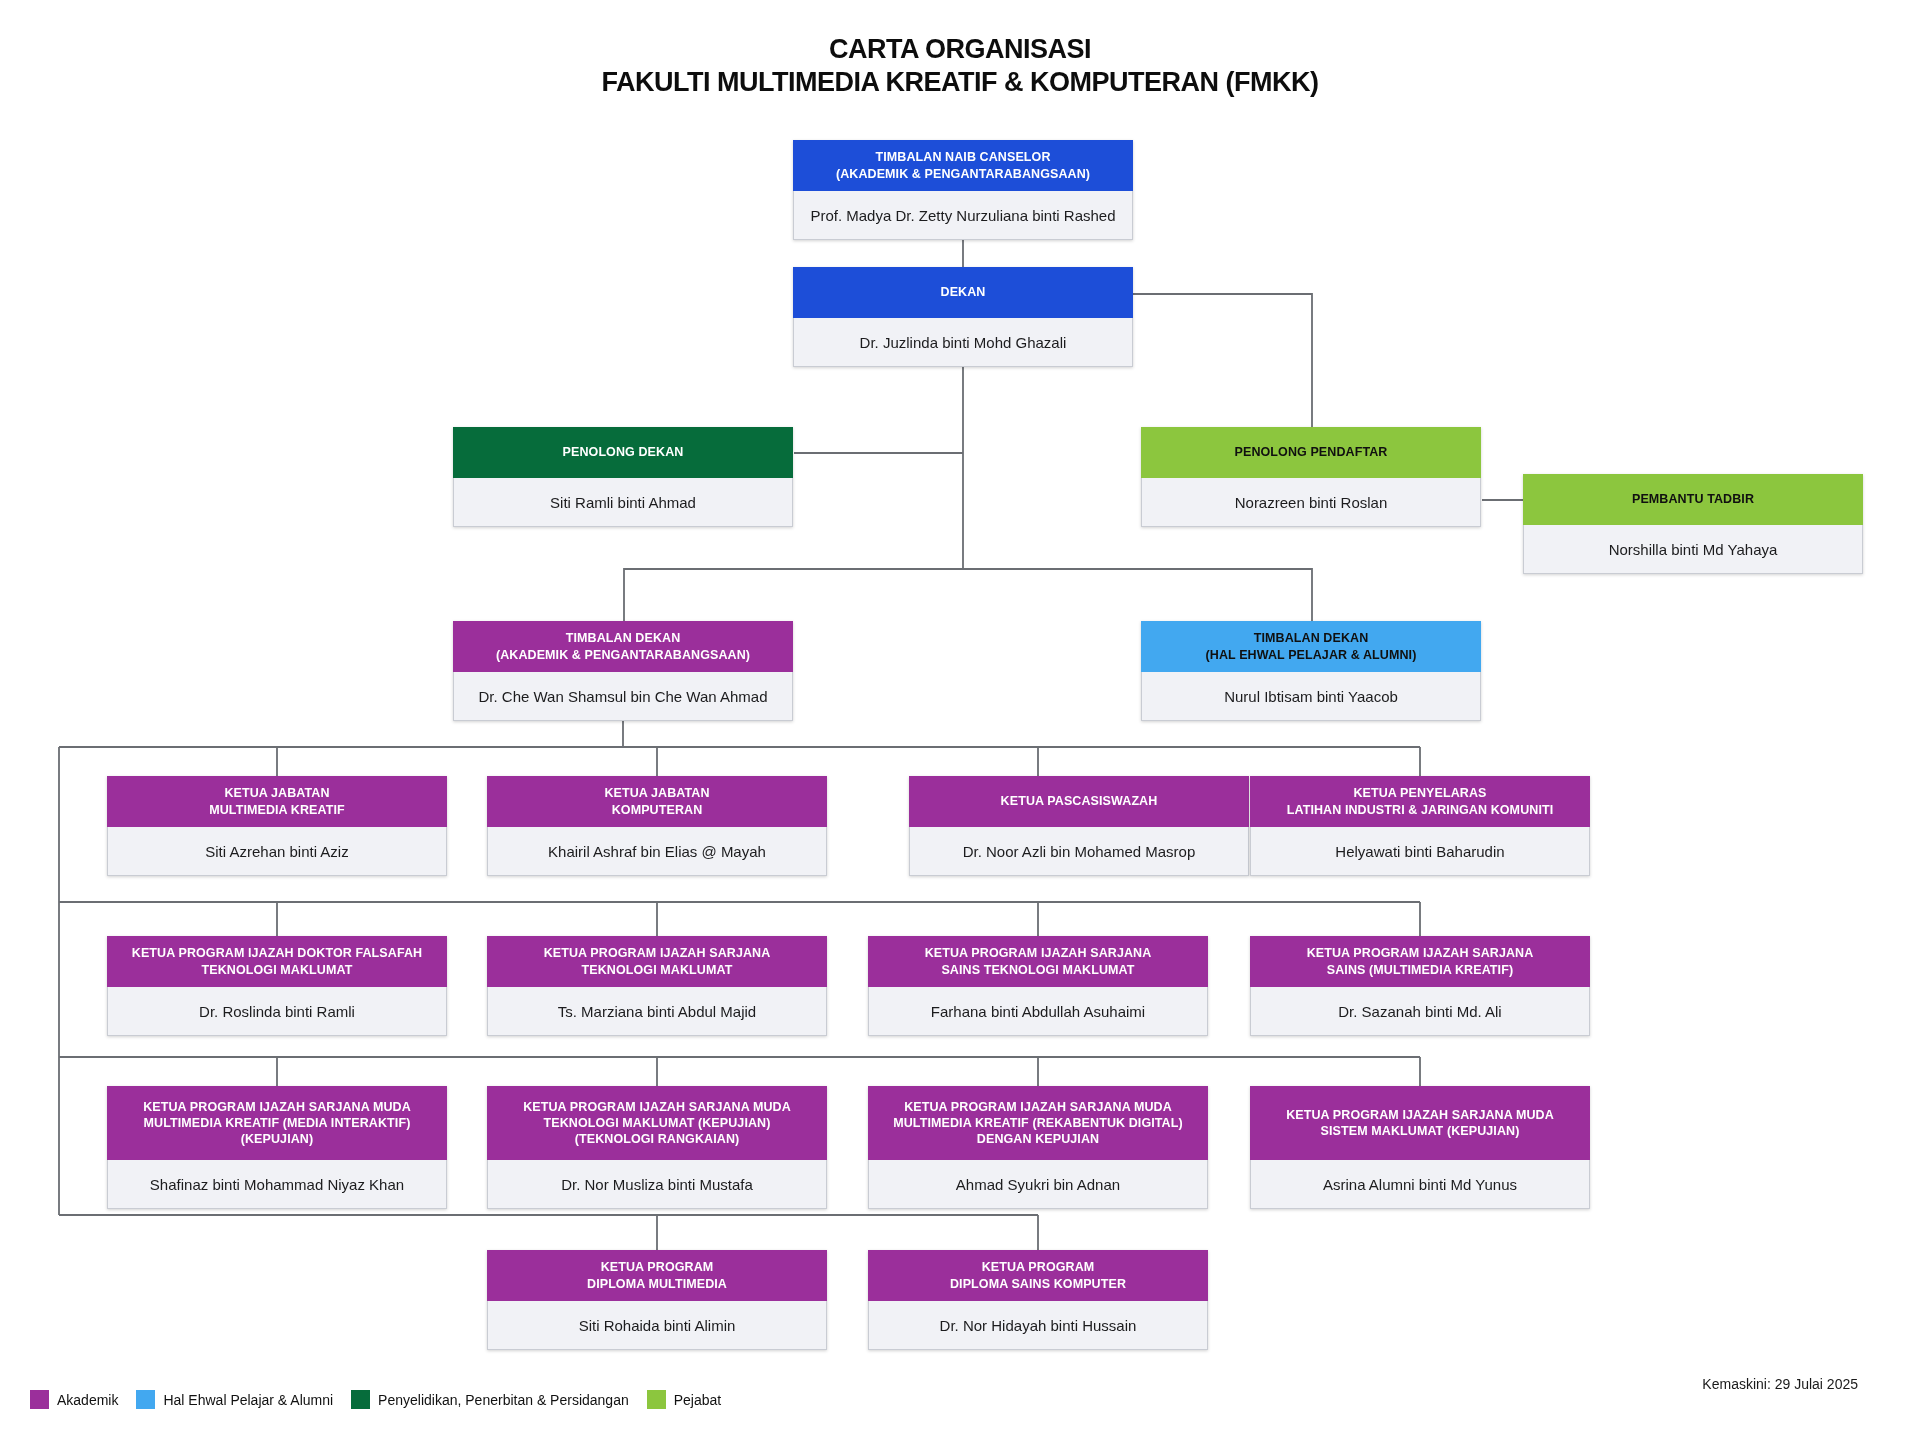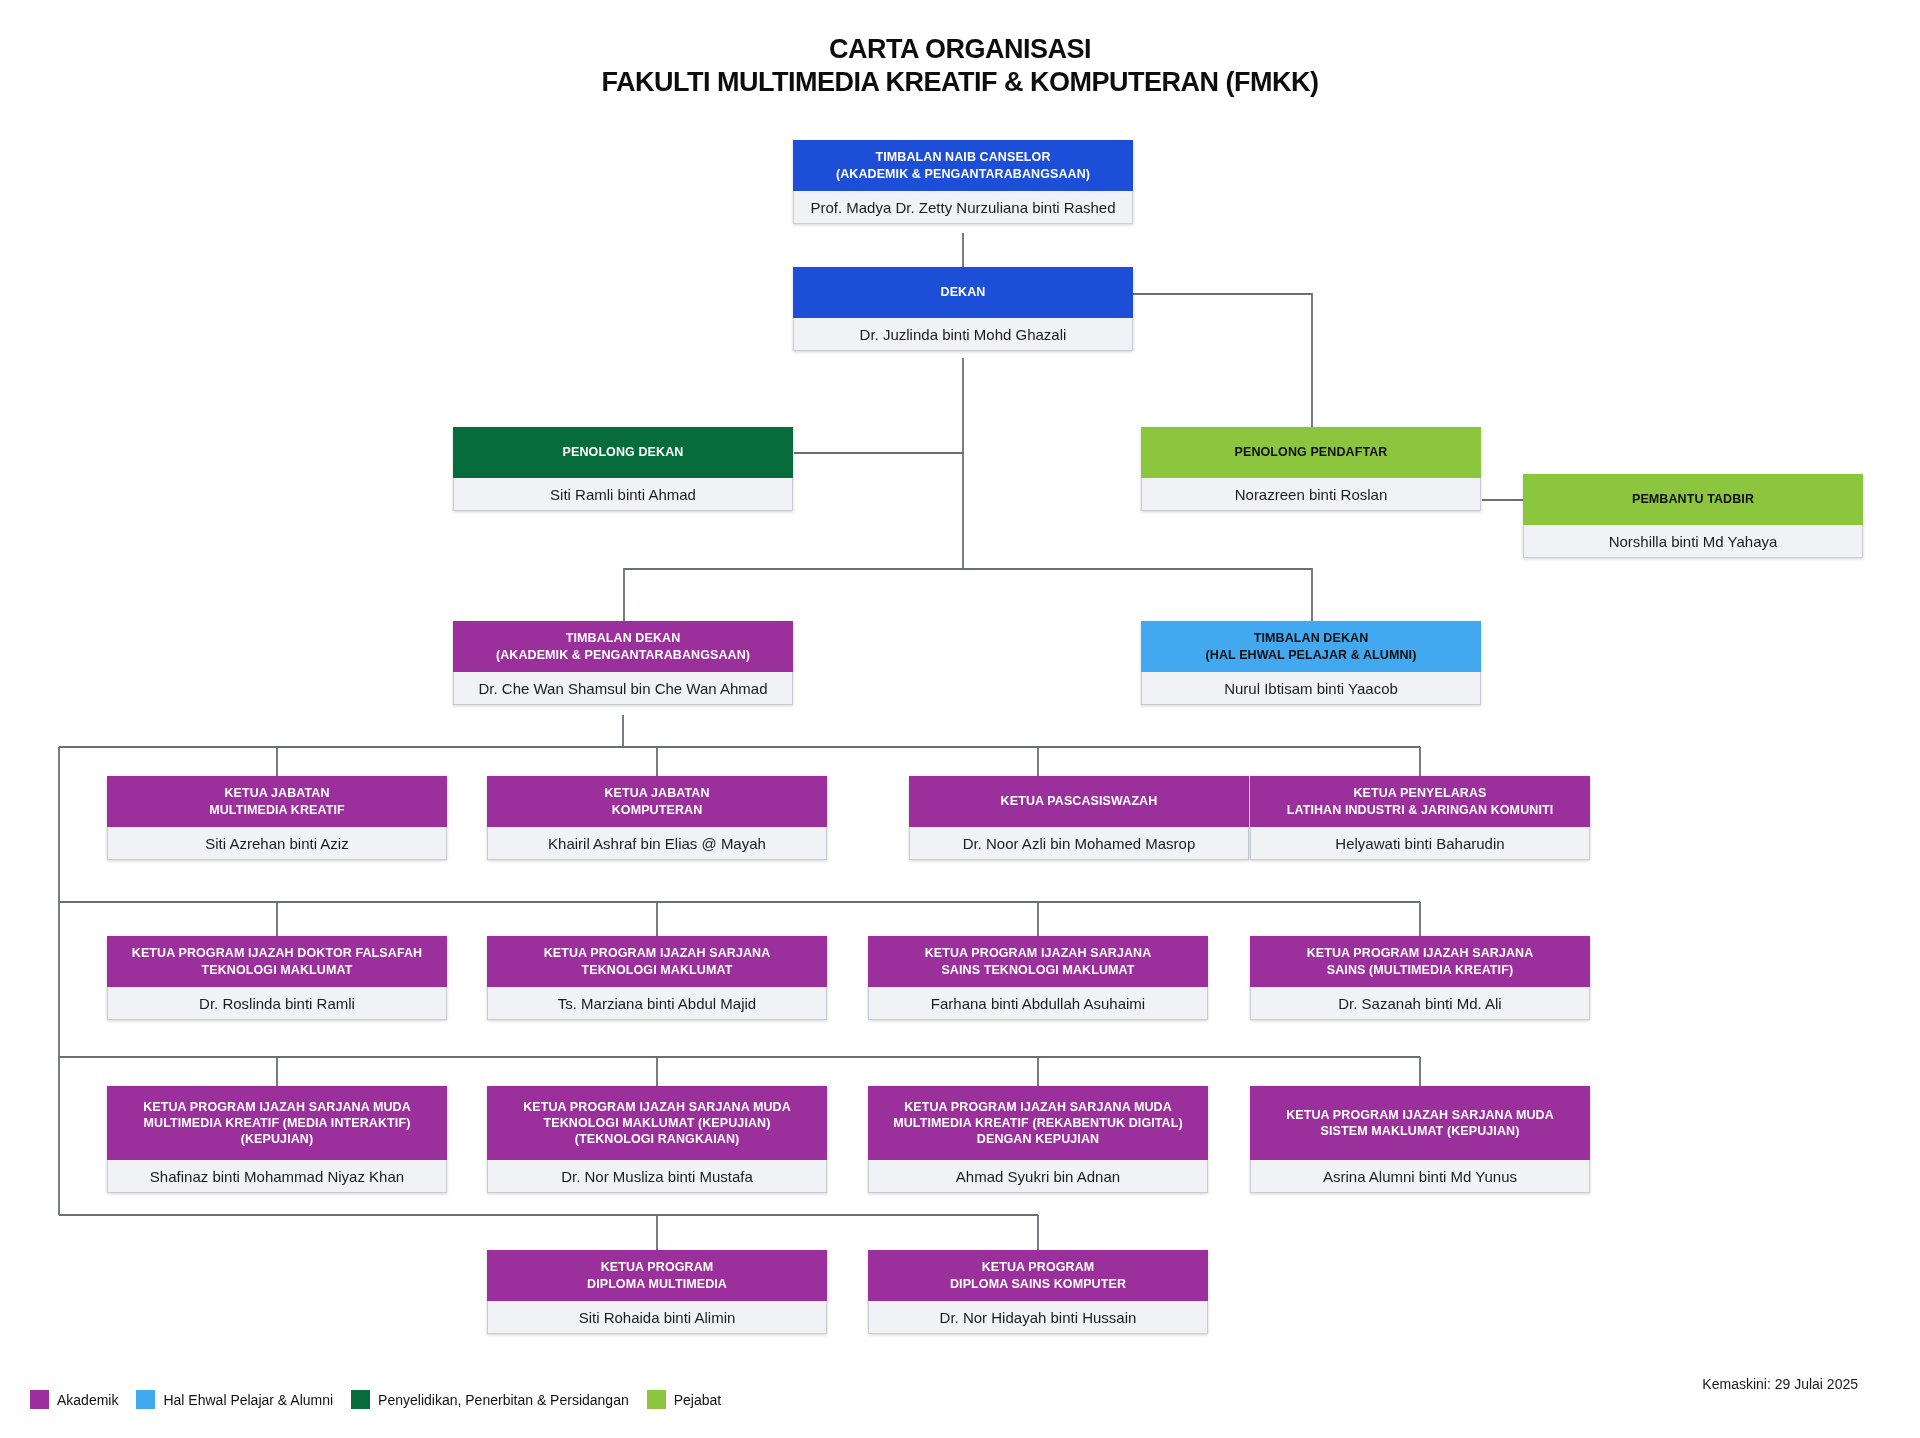--- a/index.html
+++ b/index.html
@@ -7,21 +7,21 @@
   .title{position:absolute;left:0;top:33px;width:1920px;text-align:center;
          font-weight:bold;font-size:27px;line-height:1.22;color:#0d0d0d;letter-spacing:-0.5px;}
   .connectors{position:absolute;left:0;top:0;}
   .node{position:absolute;width:340px;box-shadow:0 1px 3px rgba(0,0,0,.18);}
   .hd{display:flex;align-items:center;justify-content:center;text-align:center;
       min-height:51px;padding:4px 10px;box-sizing:border-box;
       font-weight:bold;font-size:12.5px;line-height:1.3;letter-spacing:0.1px;
       white-space:pre-line;color:#ffffff;}
   .hd.h3{min-height:74px;}
   .bd{display:flex;align-items:center;justify-content:center;text-align:center;
-      height:33px;padding:2px 8px;box-sizing:border-box;
+      height:49px;padding:2px 8px;box-sizing:border-box;
       background:#f1f2f6;border:1px solid #c9ccd3;border-top:none;
       font-size:15px;color:#1c1c1e;}
   .navy{background:#1d4ed8;}
   .dgreen{background:#066c3b;}
   .lgreen{background:#8cc63e;color:#101010;}
   .purple{background:#9b2f9b;}
   .blue{background:#42a8f0;color:#101010;}
   .legend{position:absolute;left:30px;top:1390px;display:flex;align-items:center;gap:18px;}
   .legend-item{display:flex;align-items:center;gap:8px;}
   .swatch{width:19px;height:19px;display:inline-block;}

